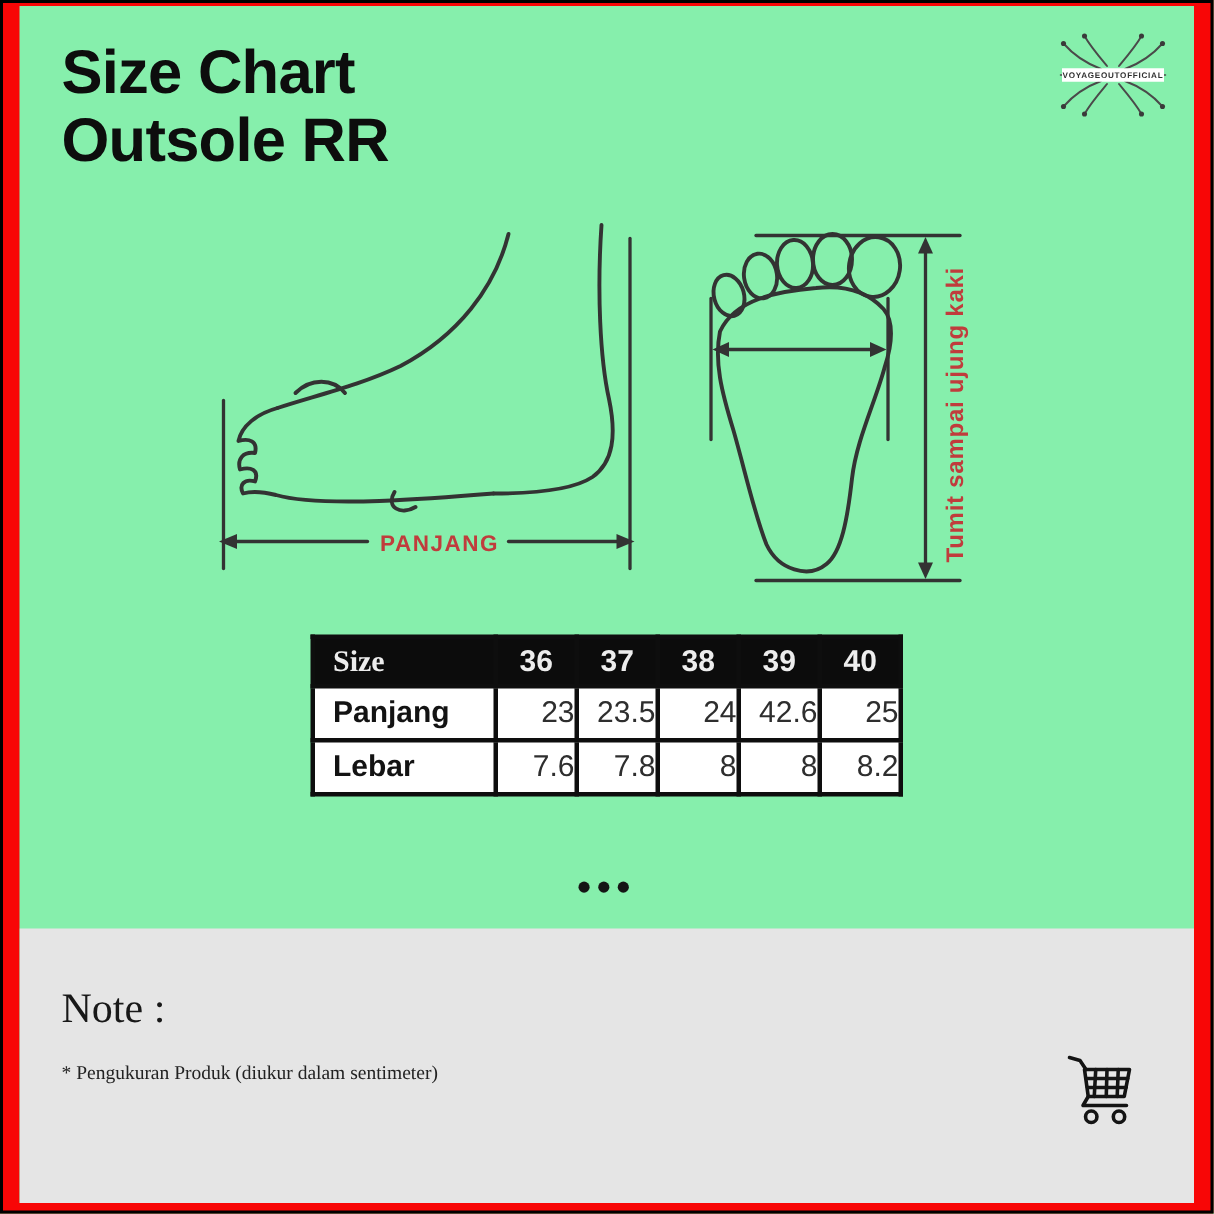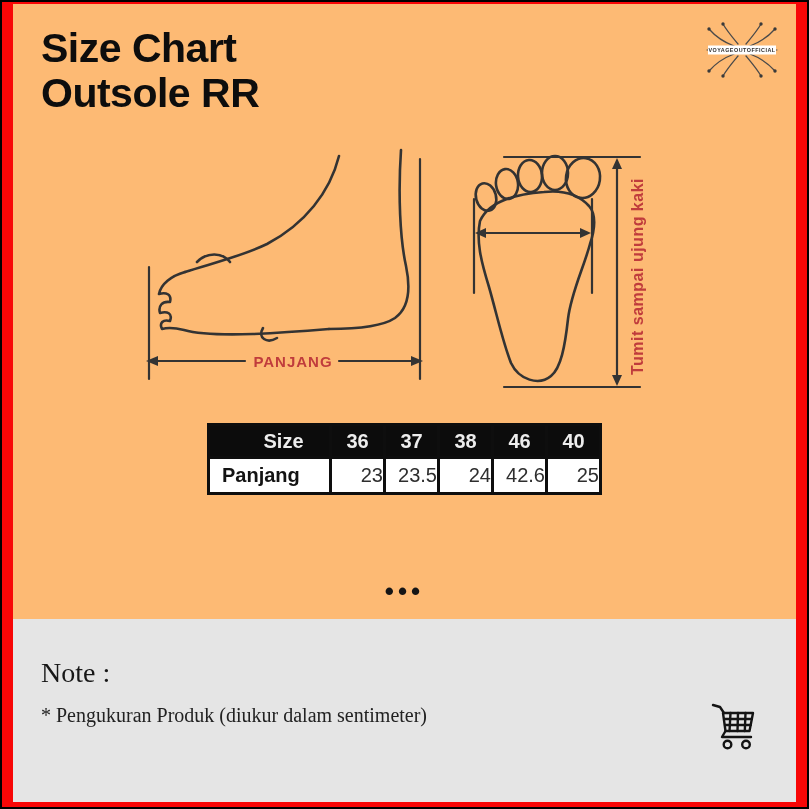--- a/index.html
+++ b/index.html
@@ -3,21 +3,21 @@
 <meta charset="utf-8">
 <style>
   html,body{margin:0;padding:0;}
   body{
     width:809px;height:809px;overflow:hidden;position:relative;
     background:#000;
     font-family:"Liberation Sans","DejaVu Sans",sans-serif;
     -webkit-font-smoothing:antialiased;
   }
   .frame{position:absolute;inset:0;background:#f80606;border:2px solid #000;box-sizing:border-box;}
-  .content{position:absolute;left:11px;right:11px;top:2px;bottom:5px;background:#fdba74;overflow:hidden;}
+  .content{position:absolute;left:11px;right:11px;top:2px;bottom:5px;background:#86efac;overflow:hidden;}
   .abs{position:absolute;}
 
   .title{left:28px;top:22px;font-size:41px;line-height:45px;font-weight:700;color:#0d0d0d;letter-spacing:-0.5px;}
 
   .logo{left:688px;top:16px;width:82px;height:66px;}
 
   .side-foot{left:130px;top:140px;width:310px;height:240px;}
   .footprint{left:455px;top:143px;width:200px;height:250px;}
 
   .tumit{
@@ -27,31 +27,31 @@
     font-size:16px;font-weight:700;color:#c03c3c;letter-spacing:0.5px;white-space:nowrap;
   }
 
   table.size-table{
     position:absolute;left:194px;top:419px;width:391px;
     border-collapse:collapse;table-layout:fixed;border:3px solid #0e0e0e;
   }
   table.size-table th,table.size-table td{border:3px solid #0e0e0e;font-size:20px;padding:0;}
   table.size-table thead tr{background:#0c0c0c;height:33px;}
   table.size-table thead th{color:#ededed;font-weight:700;}
-  table.size-table thead th.lbl{text-align:center;padding-left:28px;}
+  table.size-table thead th.lbl{text-align:left;padding-left:12px;font-family:Liberation Serif, serif;}
   table.size-table tbody tr{height:36px;background:#fff;}
   table.size-table td.lbl{font-weight:700;text-align:left;padding-left:12px;color:#131313;}
   table.size-table td.val{text-align:right;color:#2e2e2e;font-weight:400;}
 
   .dots{left:0;right:0;top:572px;text-align:center;font-size:26px;font-weight:900;
         letter-spacing:4px;color:#151515;}
 
   .note-panel{left:0;right:0;top:615px;bottom:0;background:#e5e5e5;font-family:Liberation Serif, serif;}
   .note-heading{left:28px;top:38px;font-size:28px;color:#181818;font-weight:400;}
-  .note-items{left:28px;top:82px;font-size:20px;line-height:28px;color:#222222;font-weight:400;}
+  .note-items{left:28px;top:82px;font-size:13px;line-height:28px;color:#222222;font-weight:400;}
   .cart{left:697px;top:82px;width:46px;height:52px;}
 
   svg{display:block;}
   .stroke{stroke:#333;stroke-width:2.6;fill:none;stroke-linecap:round;stroke-linejoin:round;}
   .thin{stroke:#333;stroke-width:2.2;fill:none;stroke-linecap:round;}
   .redfill{fill:#c03c3c;}
 </style>
 </head>
 <body>
 
@@ -151,32 +151,40 @@
           <col style="width:54px">
           <col style="width:54px">
           <col style="width:54px">
         </colgroup>
       <thead>
         <tr>
           <th class="lbl">Size</th>
           <th>36</th>
           <th>37</th>
           <th>38</th>
-          <th>46</th>
+          <th>39</th>
           <th>40</th>
         </tr>
       </thead>
       <tbody>
         <tr>
           <td class="lbl">Panjang</td>
           <td class="val">23</td>
           <td class="val">23.5</td>
           <td class="val">24</td>
           <td class="val">42.6</td>
           <td class="val">25</td>
+        </tr>
+        <tr>
+          <td class="lbl">Lebar</td>
+          <td class="val">7.6</td>
+          <td class="val">7.8</td>
+          <td class="val">8</td>
+          <td class="val">8</td>
+          <td class="val">8.2</td>
         </tr>
       </tbody>
     </table>
 
     <div class="abs dots">•••</div>
 
     <div class="abs note-panel">
       <div class="abs note-heading">Note :</div>
       <div class="abs note-items">
         <div>* Pengukuran Produk (diukur dalam sentimeter)</div>

